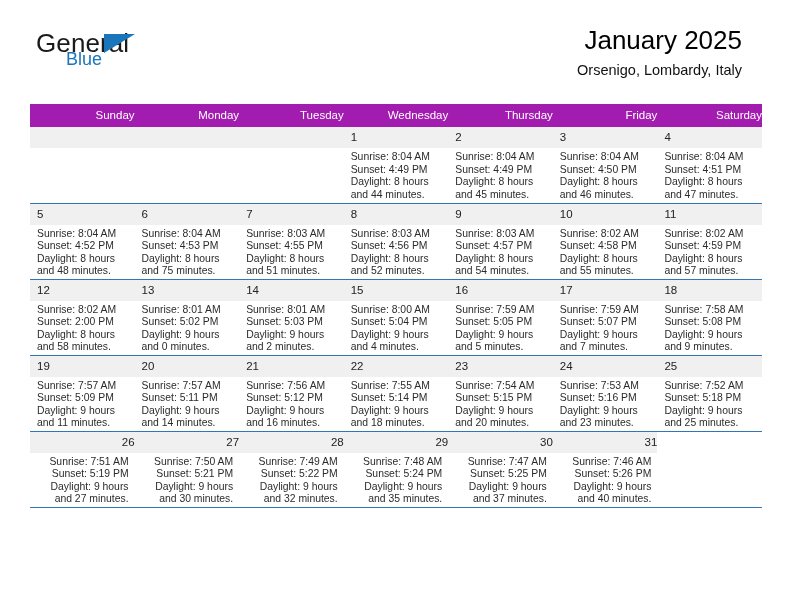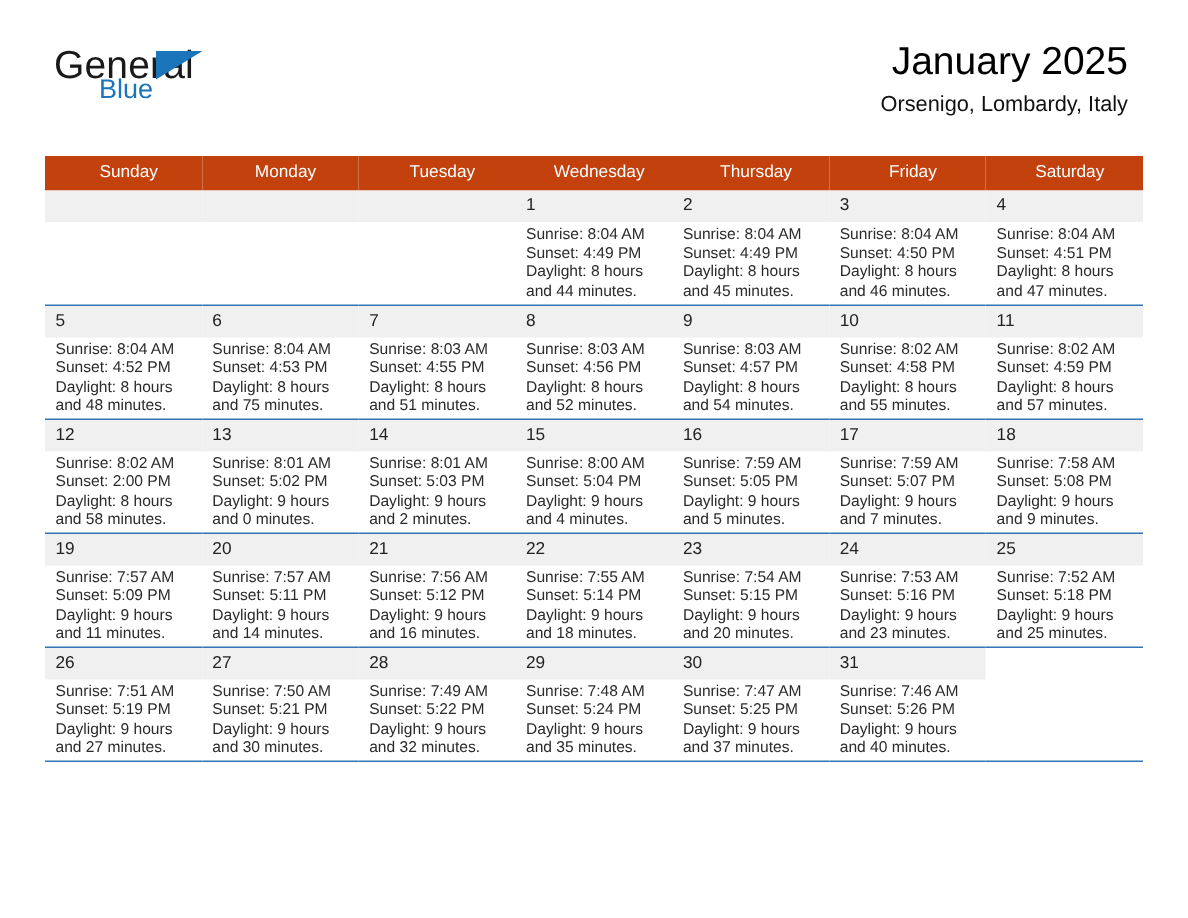--- a/index.html
+++ b/index.html
@@ -60,21 +60,21 @@
     position: absolute;
     left: 30px;
     top: 21px;
     font-size: 18px;
     color: #1b75bb;
     font-family: "Liberation Sans", sans-serif;
   }
 
   .title-wrap {
     position: absolute;
-    right: 10px;
+    right: 20px;
     top: 24px;
     text-align: right;
   }
   .cal-title {
     font-size: 26px;
     font-weight: normal;
     color: #000;
     line-height: 32px;
     white-space: nowrap;
   }
@@ -88,42 +88,43 @@
   }
 
   
   .calendar {
     width: 732px;
     border-collapse: collapse;
     table-layout: fixed;
     margin-top: 30px;
   }
   .calendar th {
-    background: #c2410c;
+    background: #a21caf;
     color: #ffffff;
     font-size: 11.5px;
     font-weight: normal;
-    text-align: center;
+    text-align: right;
     padding: 5px 0 6px 7px;
     height: 12px;
     border: none;
   }
   .calendar td {
     vertical-align: top;
     padding: 0;
     border: none;
     border-top: 1.3px solid #3175b4;
     height: 76px;
     box-sizing: border-box;
   }
   .calendar tr.week:first-child td {
     border-top: none;
   }
   .calendar tbody tr:last-child td {
     border-bottom: 1.3px solid #3175b4;
+    text-align: right;
   }
 
   .daynum {
     background: #f0f0f0;
     font-size: 11.5px;
     color: #222;
     padding: 4px 0 4px 7px;
     line-height: 13px;
     height: 13px;
   }

